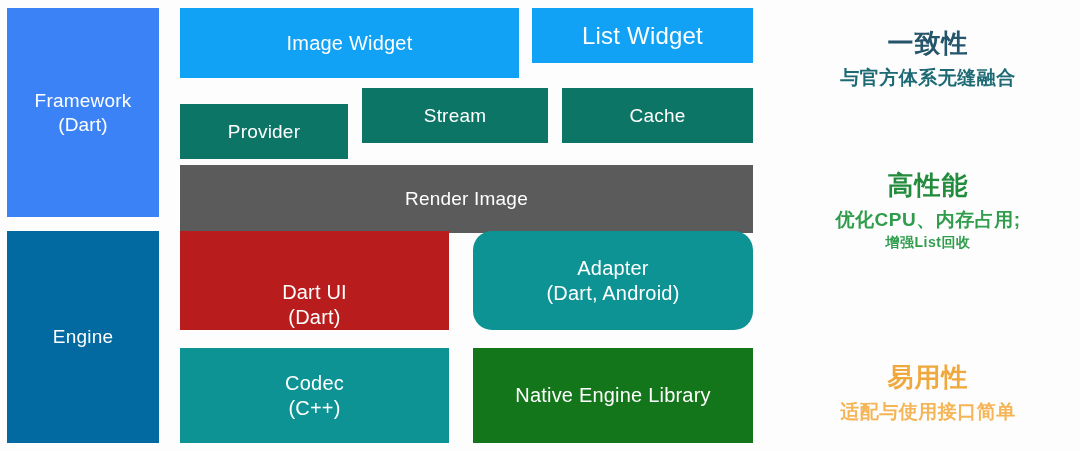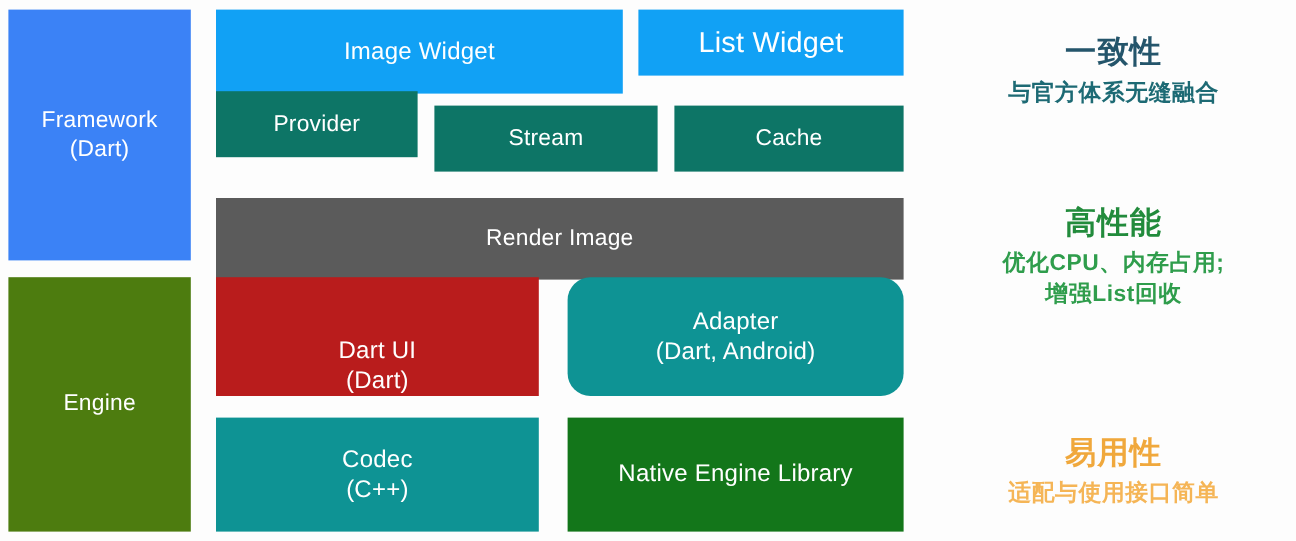--- a/index.html
+++ b/index.html
@@ -35,40 +35,40 @@
 
   
   #framework-block {
     left: 7px; top: 8px; width: 152px; height: 209px;
     background: #3b82f6;
     font-size: 19px;
     font-weight: 400;
   }
   #engine-block {
     left: 7px; top: 231px; width: 152px; height: 212px;
-    background: #4d7c0f;
+    background: #0369a1;
     font-size: 19px;
     font-weight: 400;
   }
 
   
   #image-widget {
     left: 180px; top: 8px; width: 339px; height: 70px;
     background: #11a1f5;
     font-size: 20px;
   }
   #list-widget {
     left: 532px; top: 8px; width: 221px; height: 55px;
     background: #11a1f5;
     font-size: 24px;
   }
 
   
   #provider-box {
-    left: 180px; top: 76px; width: 168px; height: 55px;
+    left: 180px; top: 104px; width: 168px; height: 55px;
     background: #0d7566;
     font-size: 19px;
   }
   #stream-box {
     left: 362px; top: 88px; width: 186px; height: 55px;
     background: #0d7566;
     font-size: 19px;
   }
   #cache-box {
     left: 562px; top: 88px; width: 191px; height: 55px;
@@ -125,21 +125,21 @@
     letter-spacing: 1px;
   }
   .note .sub {
     display: block;
     font-size: 19px;
     font-weight: bold;
     letter-spacing: 0.5px;
   }
   .note .sub2 {
     display: block;
-    font-size: 19px;
+    font-size: 14px;
     font-weight: bold;
     letter-spacing: 0.5px;
   }
 
   #note-consistency { top: 26px; }
   #note-consistency .title { color: #24556b; }
   #note-consistency .sub   { color: #1d6a74; }
 
   #note-performance { top: 168px; }
   #note-performance .title { color: #228b3c; }

